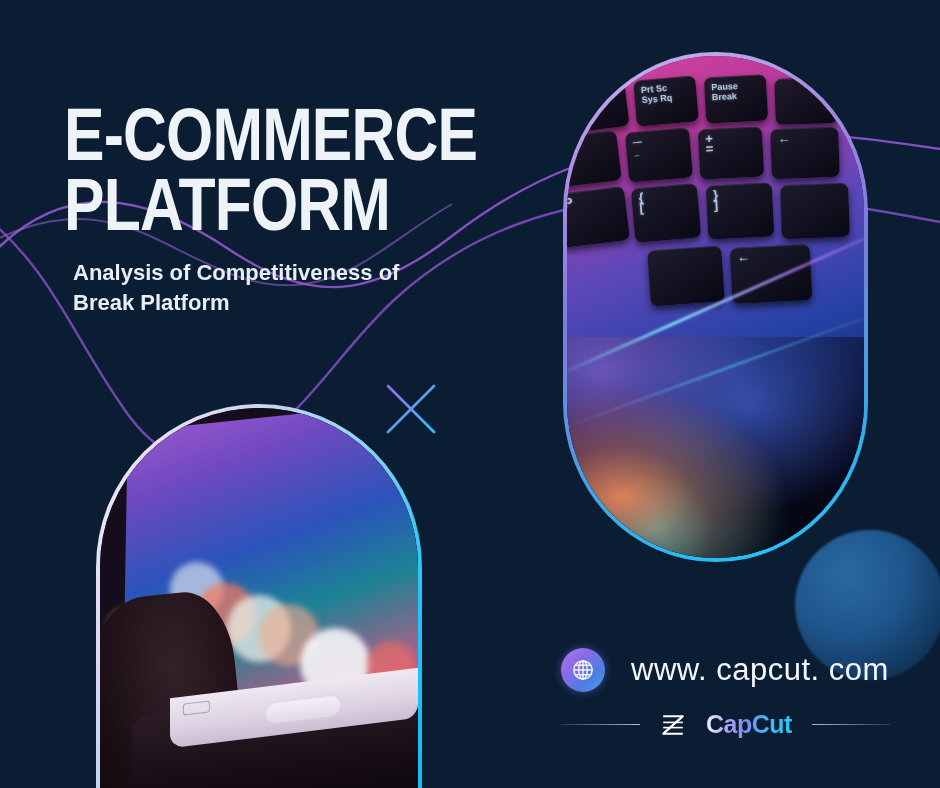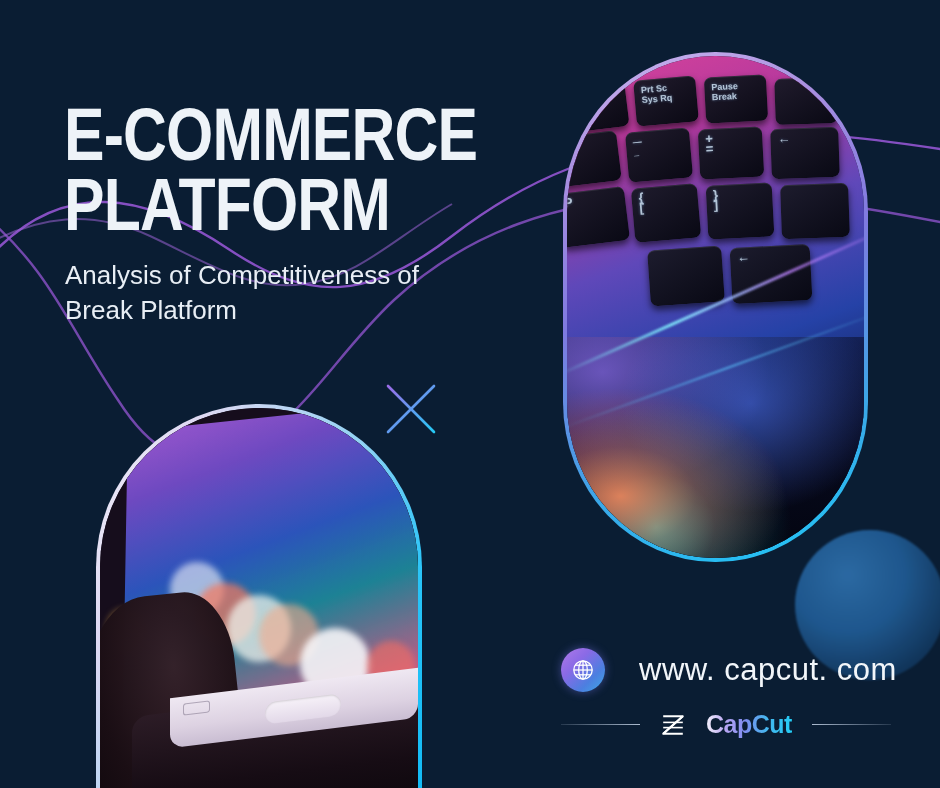--- a/index.html
+++ b/index.html
@@ -30,22 +30,22 @@
     font-size:68px;
     line-height:.95;
     letter-spacing:-1px;
     transform:scaleX(.82);
     transform-origin:left top;
     text-transform:uppercase;
   }
   .headline .l1,.headline .l2{display:block;white-space:nowrap;font-size:74px;}
 
   .subtitle{
-    position:absolute;left:65px;top:258px;width:400px;
-    color:#e8eef5;font-size:26px;line-height:1.35;font-weight:400;
+    position:absolute;left:73px;top:258px;width:400px;
+    color:#e8eef5;font-size:22px;line-height:1.35;font-weight:700;
   }
 
   
   .arch-kb{
     position:absolute;left:563px;top:52px;width:305px;height:510px;
     border-radius:152px/160px;
     padding:4px;
     background:linear-gradient(160deg,#cdb8f0 0%, #a98fe0 20%, #7f7ae0 45%, #3aa8e8 75%, #1fc8f7 100%);
     box-sizing:border-box;
   }
@@ -138,21 +138,21 @@
   }
   .ph-soft{
     position:absolute;left:26%;bottom:26.5%;width:8%;height:2.4%;
     border:1px solid rgba(150,140,160,.7);border-radius:3px;transform:skewY(-7deg);
   }
 
   
   .sparkle{position:absolute;left:375px;top:373px;width:72px;height:72px;}
 
   
-  .url-row{position:absolute;left:561px;top:648px;display:flex;align-items:center;gap:34px;}
+  .url-row{position:absolute;left:561px;top:648px;display:flex;align-items:center;gap:26px;}
   .globe{width:44px;height:44px;border-radius:50%;flex:0 0 auto;
     background:linear-gradient(135deg,#b07ae8 0%, #8a6ae6 35%, #4c7fe0 70%, #3fa9e8 100%);
     display:flex;align-items:center;justify-content:center;
     box-shadow:0 0 10px rgba(120,120,240,.45);}
   .url-text{color:#f2f6fa;font-size:31px;letter-spacing:.5px;white-space:nowrap;}
 
   .logo-row{position:absolute;left:561px;top:710px;width:330px;display:flex;align-items:center;gap:20px;}
   .rule{height:1px;flex:1 1 auto;background:linear-gradient(90deg, rgba(200,215,235,.15), rgba(200,215,235,.85));}
   .rule.right{background:linear-gradient(90deg, rgba(200,215,235,.85), rgba(200,215,235,.15));}
   .logo-mark{width:26px;height:24px;flex:0 0 auto;}

